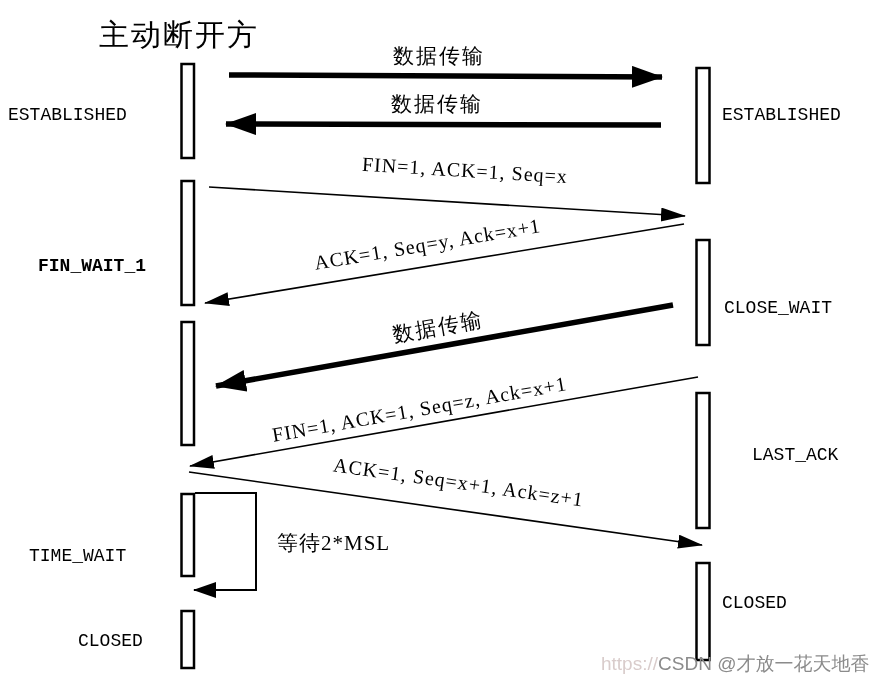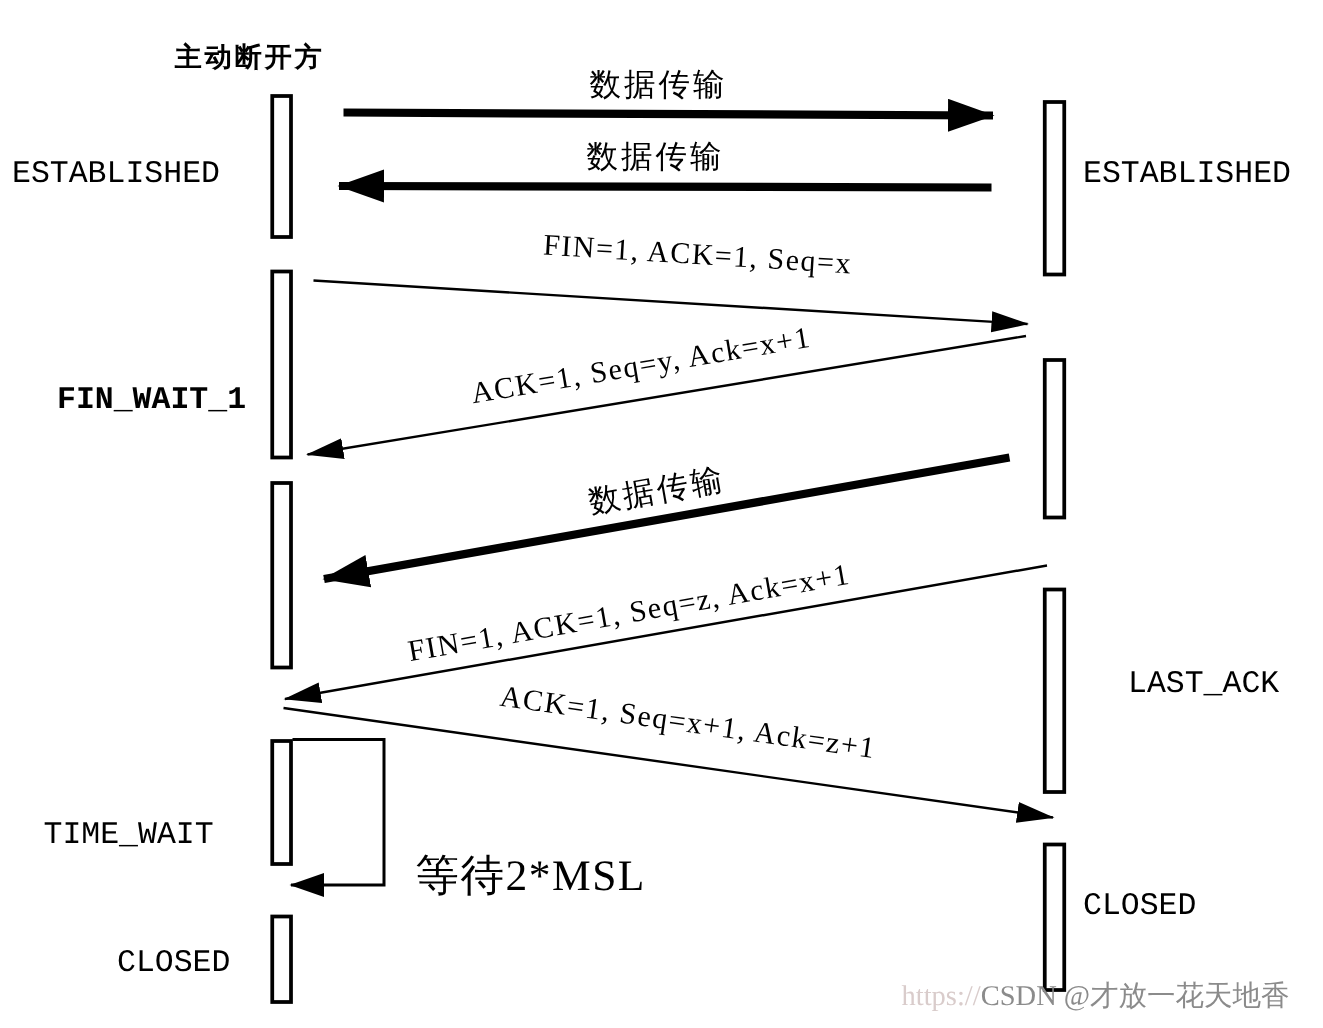--- a/index.html
+++ b/index.html
@@ -7,41 +7,41 @@
     position:relative;
     width:882px;height:685px;
     background:#ffffff;
     overflow:hidden;
     font-family:"Liberation Sans",sans-serif;
   }
   #diagram-svg{position:absolute;left:0;top:0;}
   .label{position:absolute;color:#000;white-space:nowrap;}
   .title{
     font-family:"Liberation Sans",sans-serif;
-    font-weight:bold;font-size:18px;letter-spacing:2px;margin-top:11px;
+    font-weight:normal;font-size:30px;letter-spacing:2px;
   }
   .state{
     font-family:"Liberation Mono",monospace;
-    font-size:21px;letter-spacing:0px;
+    font-size:18px;letter-spacing:0px;
   }
   .msg{
     font-family:"Liberation Serif",serif;
     font-size:20px;letter-spacing:1px;
     text-align:center;
   }
   .cjk{
     font-family:"Liberation Sans",sans-serif;
     font-size:21px;letter-spacing:2px;
     text-align:center;
   }
   .rot{transform-origin:center center;}
   #watermark{
     position:absolute;left:601px;top:651px;
     font-size:19px;letter-spacing:0px;
-    font-family:Liberation Serif, serif;
+    font-family:Liberation Sans, sans-serif;
   }
   #watermark .wm-light{color:#d9cccb;}
   #watermark .wm-main{color:#8b8b8b;}
 </style>
 </head>
 <body>
 
 <div id="canvas">
 
   <svg id="diagram-svg" width="882" height="685" viewBox="0 0 882 685">
@@ -80,27 +80,28 @@
   </svg>
 
   <div class="label title" style="left:99px;top:15px;width:135px;text-align:center;">主动断开方</div>
 
   <div class="label state" style="left:8px;top:105px;">ESTABLISHED</div>
   <div class="label state" style="left:38px;top:256px;font-weight:bold;">FIN_WAIT_1</div>
   <div class="label state" style="left:29px;top:546px;">TIME_WAIT</div>
   <div class="label state" style="left:78px;top:631px;">CLOSED</div>
 
   <div class="label state" style="left:722px;top:105px;">ESTABLISHED</div>
+  <div class="label state" style="left:724px;top:298px;">CLOSE_WAIT</div>
   <div class="label state" style="left:752px;top:445px;">LAST_ACK</div>
   <div class="label state" style="left:722px;top:593px;">CLOSED</div>
 
   <div class="label cjk" style="left:385px;top:42px;width:108px;">数据传输</div>
   <div class="label cjk" style="left:383px;top:90px;width:108px;">数据传输</div>
   <div class="label msg rot" style="left:340px;top:159px;width:250px;transform:rotate(3.5deg);">FIN=1, ACK=1, Seq=x</div>
   <div class="label msg rot" style="left:290px;top:233px;width:275px;transform:rotate(-9.5deg);">ACK=1, Seq=y, Ack=x+1</div>
   <div class="label cjk rot" style="left:383px;top:313px;width:110px;transform:rotate(-10deg);">数据传输</div>
   <div class="label msg rot" style="left:252px;top:398px;width:335px;transform:rotate(-10deg);">FIN=1, ACK=1, Seq=z, Ack=x+1</div>
   <div class="label msg rot" style="left:316px;top:471px;width:285px;transform:rotate(8deg);">ACK=1, Seq=x+1, Ack=z+1</div>
-  <div class="label msg" style="left:277px;top:564px;font-size:29px;">等待2*MSL</div>
+  <div class="label msg" style="left:277px;top:529px;font-size:21px;">等待2*MSL</div>
 
   <div id="watermark"><span class="wm-light">https://</span><span class="wm-main">CSDN @才放一花天地香</span></div>
 
 </div>
 
 </body></html>

